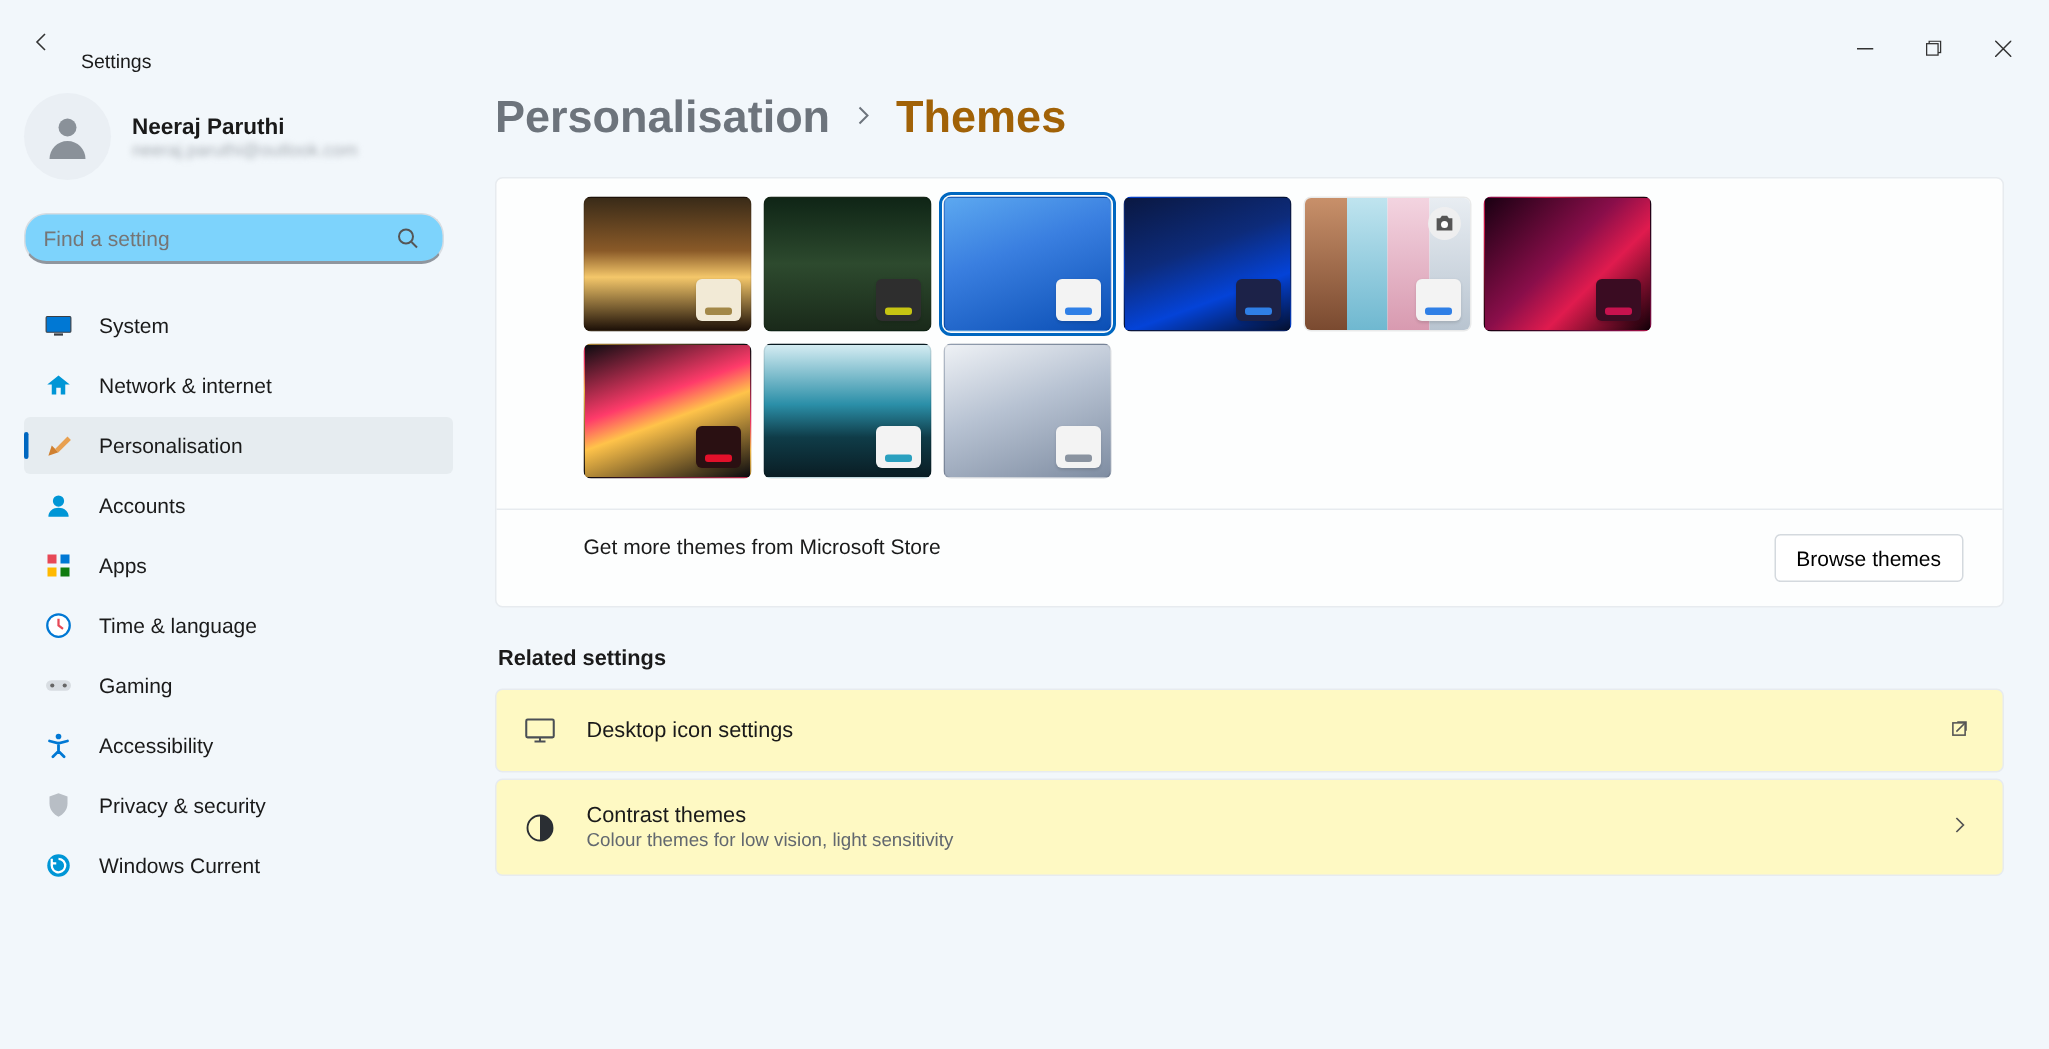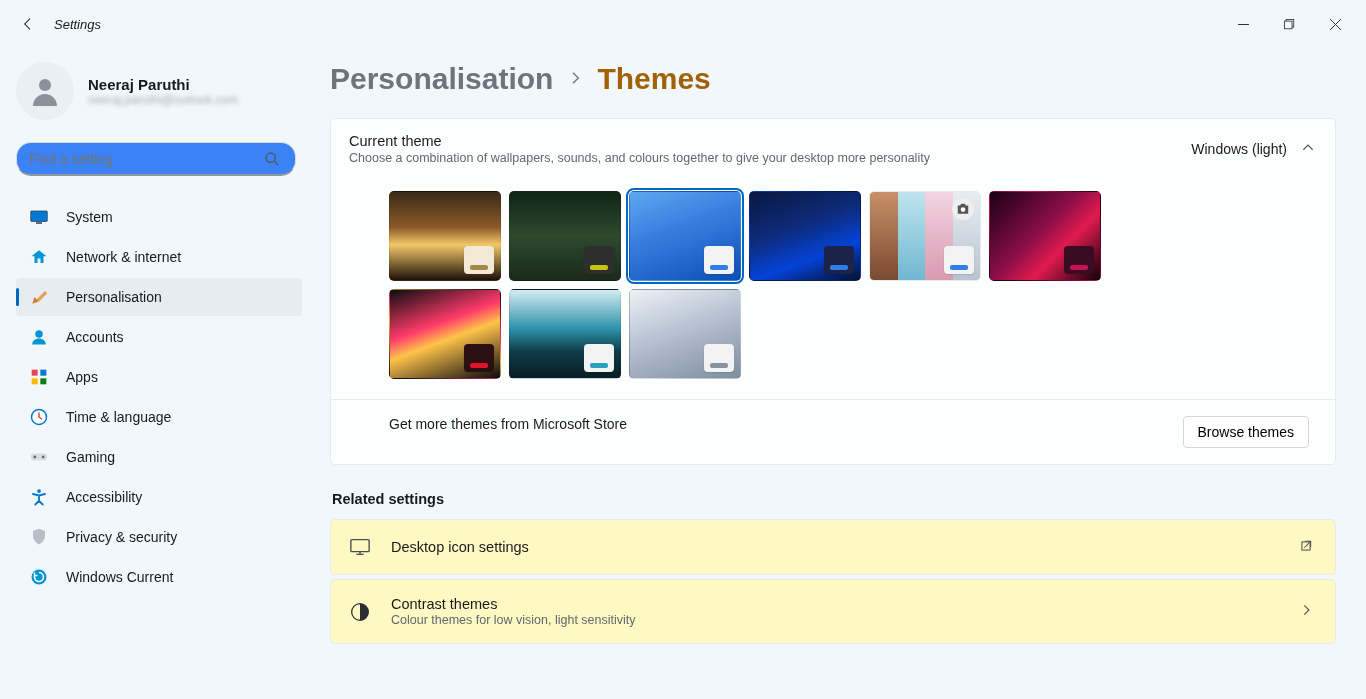--- a/index.html
+++ b/index.html
@@ -7,24 +7,23 @@
   font-family: "Segoe UI", Tahoma, sans-serif;
   background: #f2f7fb;
   width: 1366px;
   height: 699px;
   overflow: hidden;
   color: #1a1a1a;
   font-size: 14px;
 }
 .titlebar {
   display: flex;
-  align-items: center;
+  align-items: flex-end;
   height: 48px;
   padding: 0 8px;
-  font-style: italic;
 }
 .titlebar .back {
   width: 40px; height: 40px; display: flex; align-items: center; justify-content: center;
   cursor: pointer;
 }
 .titlebar .title { margin-left: 6px; font-size: 13px; }
 .titlebar .spacer { flex: 1; }
 .win-controls { display: flex; }
 .win-btn {
   width: 46px; height: 32px; display: flex; align-items: center; justify-content: center;
@@ -43,21 +42,21 @@
   display: flex; align-items: center; justify-content: center;
 }
 .avatar svg { width: 36px; height: 36px; fill: #8a9199; }
 .user-name { font-weight: 600; font-size: 15px; }
 .user-email { color: #a8aeb5; font-size: 12px; filter: blur(2px); }
 .search-wrap {
   position: relative; margin: 0 0 22px 0;
 }
 .search-input {
   width: 280px; height: 34px;
-  background: #3b82f6;
+  background: #7dd3fc;
   border: 1px solid #d8dde2;
   border-bottom: 2px solid #8f969e;
   border-radius: 15px;
   padding: 0 40px 0 12px;
   font-size: 14px;
   outline: none;
 }
 .search-icon {
   position: absolute; right: 22px; top: 50%; transform: translateY(-50%);
   width: 16px; height: 16px; color: #555;
@@ -328,34 +327,20 @@
       <span class="bc-parent">Personalisation</span>
       <span class="bc-sep">
         <svg width="16" height="16" viewBox="0 0 24 24" fill="none" stroke="#6d747c" stroke-width="2">
             <path d="M9 4l8 8-8 8"></path>
           </svg>
       </span>
       <span class="bc-current">Themes</span>
     </div>
 
     <div class="card">
-      <div class="card-header">
-        <div class="lhs">
-          <div class="card-title">Current theme</div>
-          <div class="card-sub">Choose a combination of wallpapers, sounds, and colours together to give your desktop more personality</div>
-        </div>
-        <div class="card-rhs">
-          <span>Windows (light)</span>
-          <span>
-            <svg class="chev" viewBox="0 0 24 24" fill="none" stroke="#555" stroke-width="2">
-                <path d="M4 15l8-8 8 8"></path>
-              </svg>
-          </span>
-        </div>
-      </div>
       <div class="theme-grid" id="theme-grid">
           <div class="theme t0">
             <div class="chip" style="background:#f2ead6">
               <div class="bar" style="background:#a38848"></div>
             </div>
           </div>
           <div class="theme t1">
             <div class="chip" style="background:#2e2e2e">
               <div class="bar" style="background:#c6c412"></div>
             </div>

